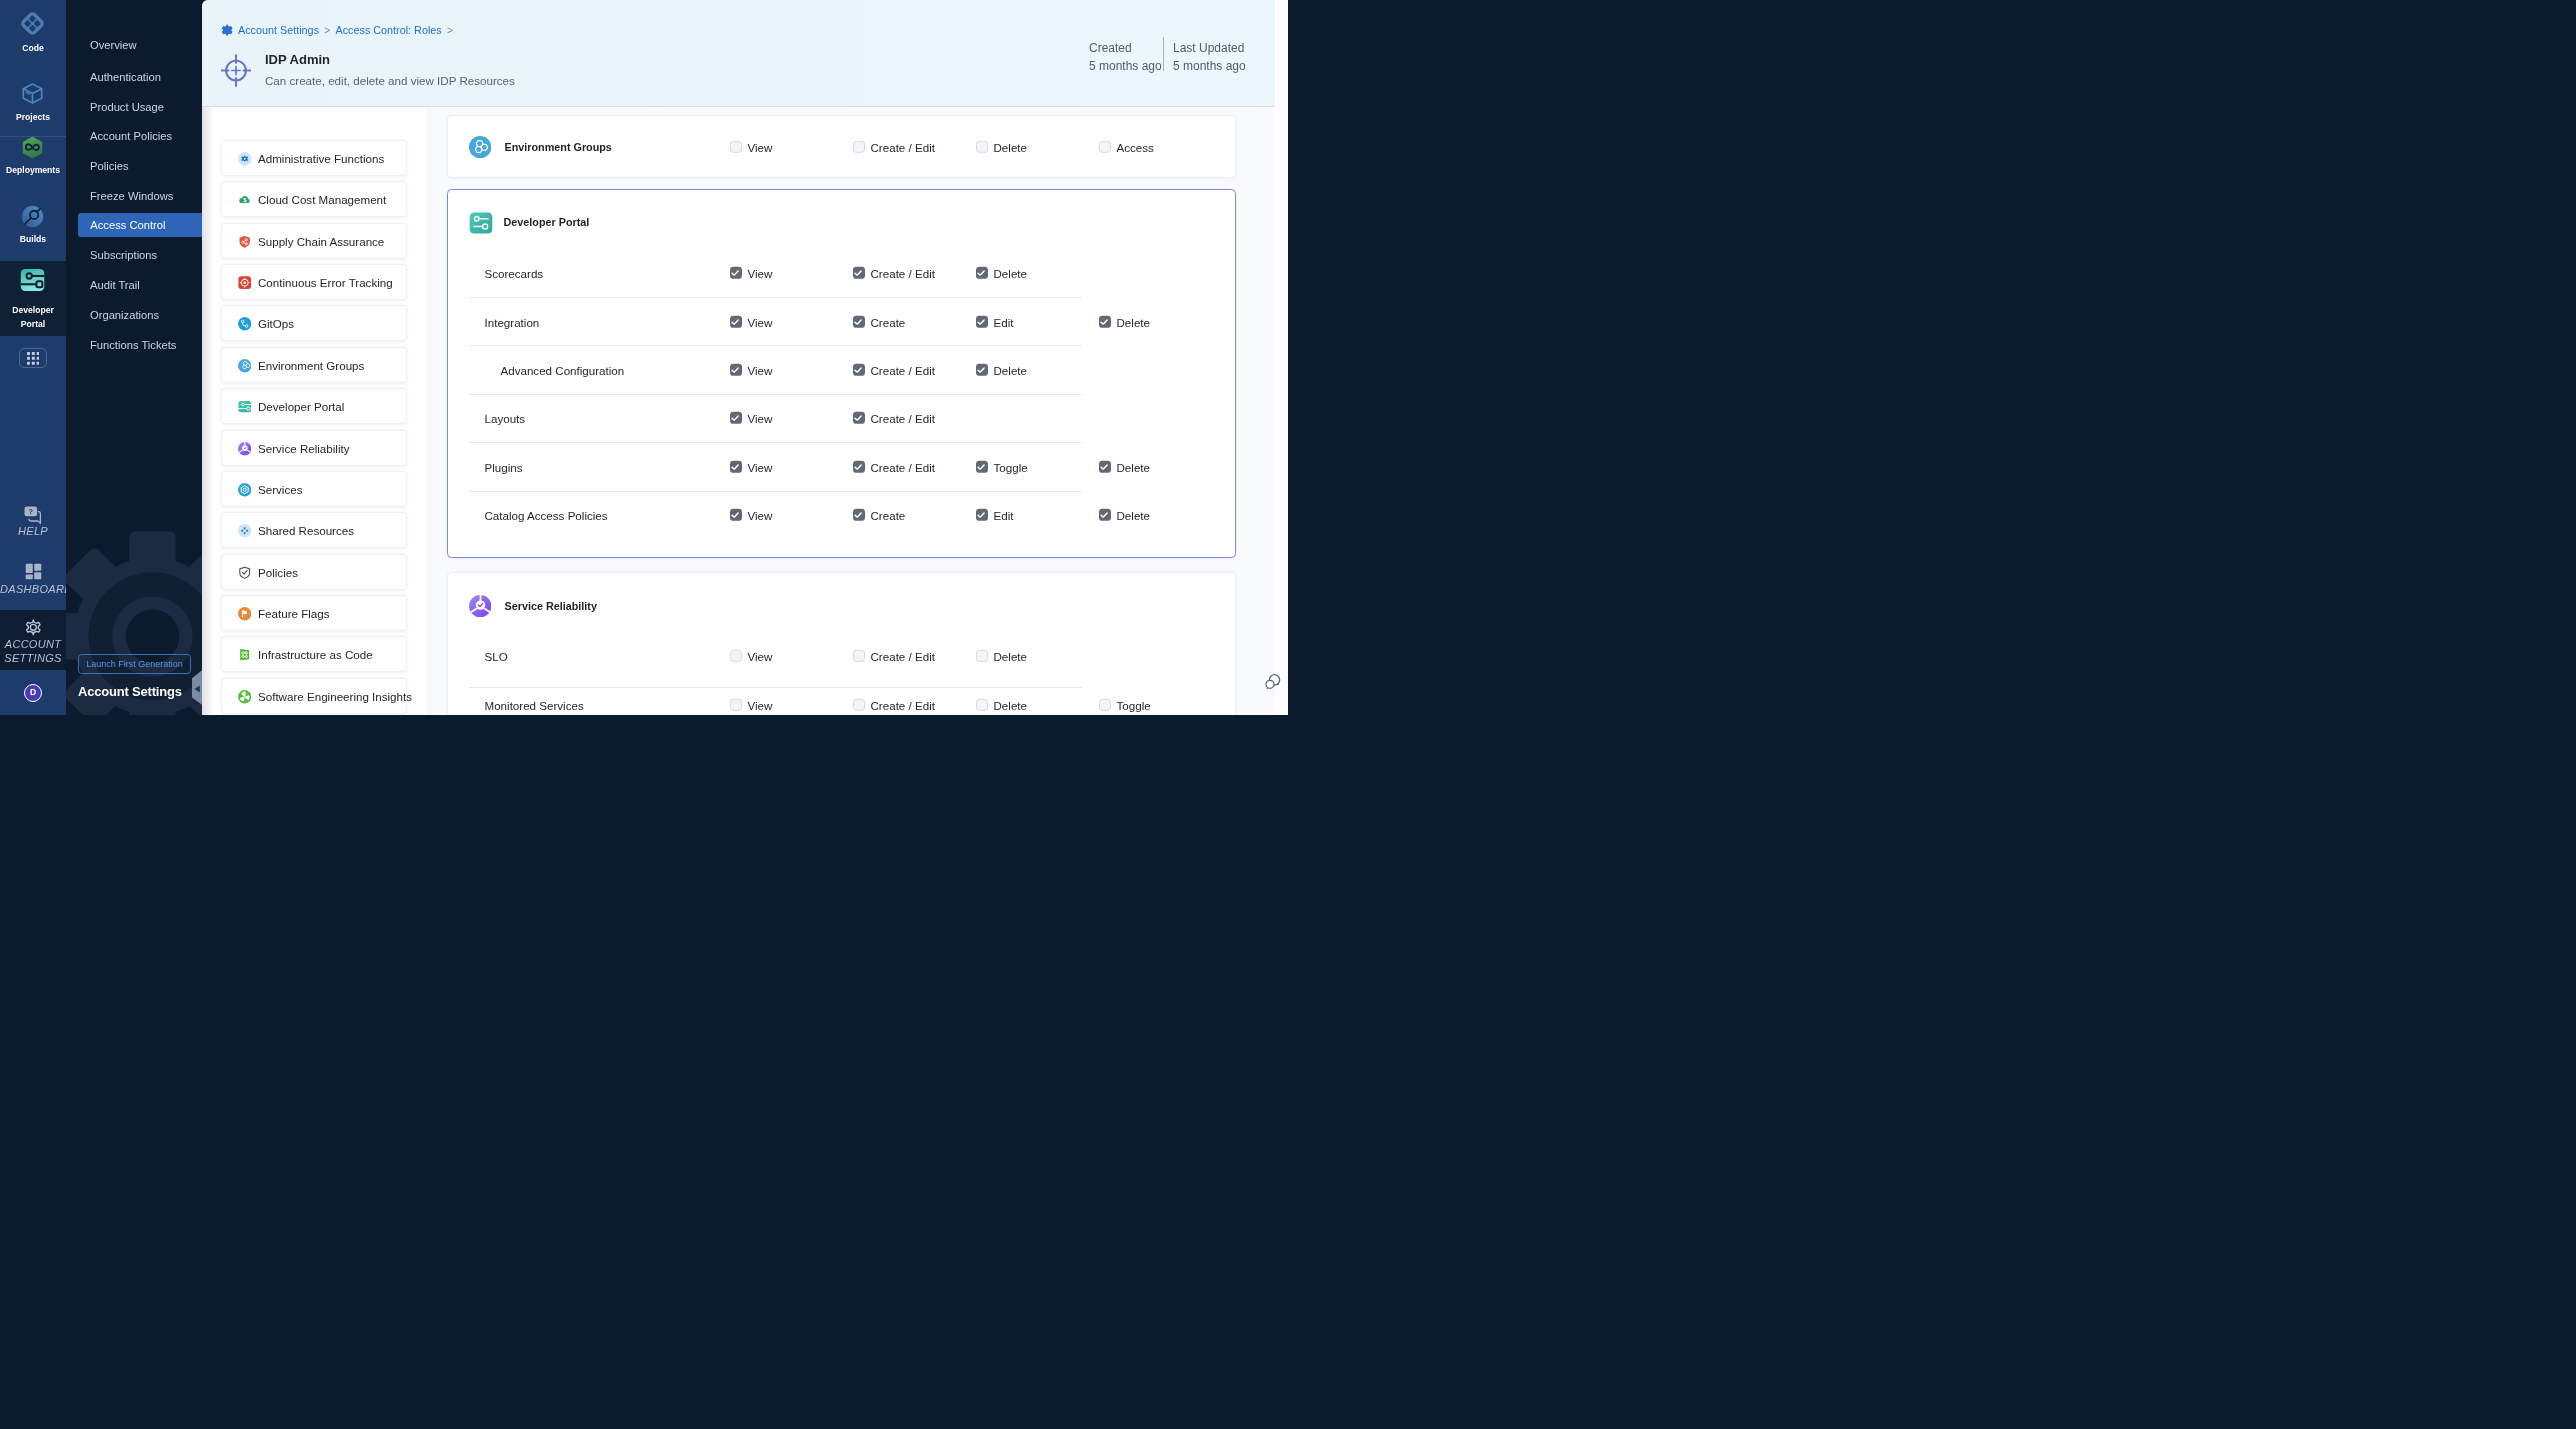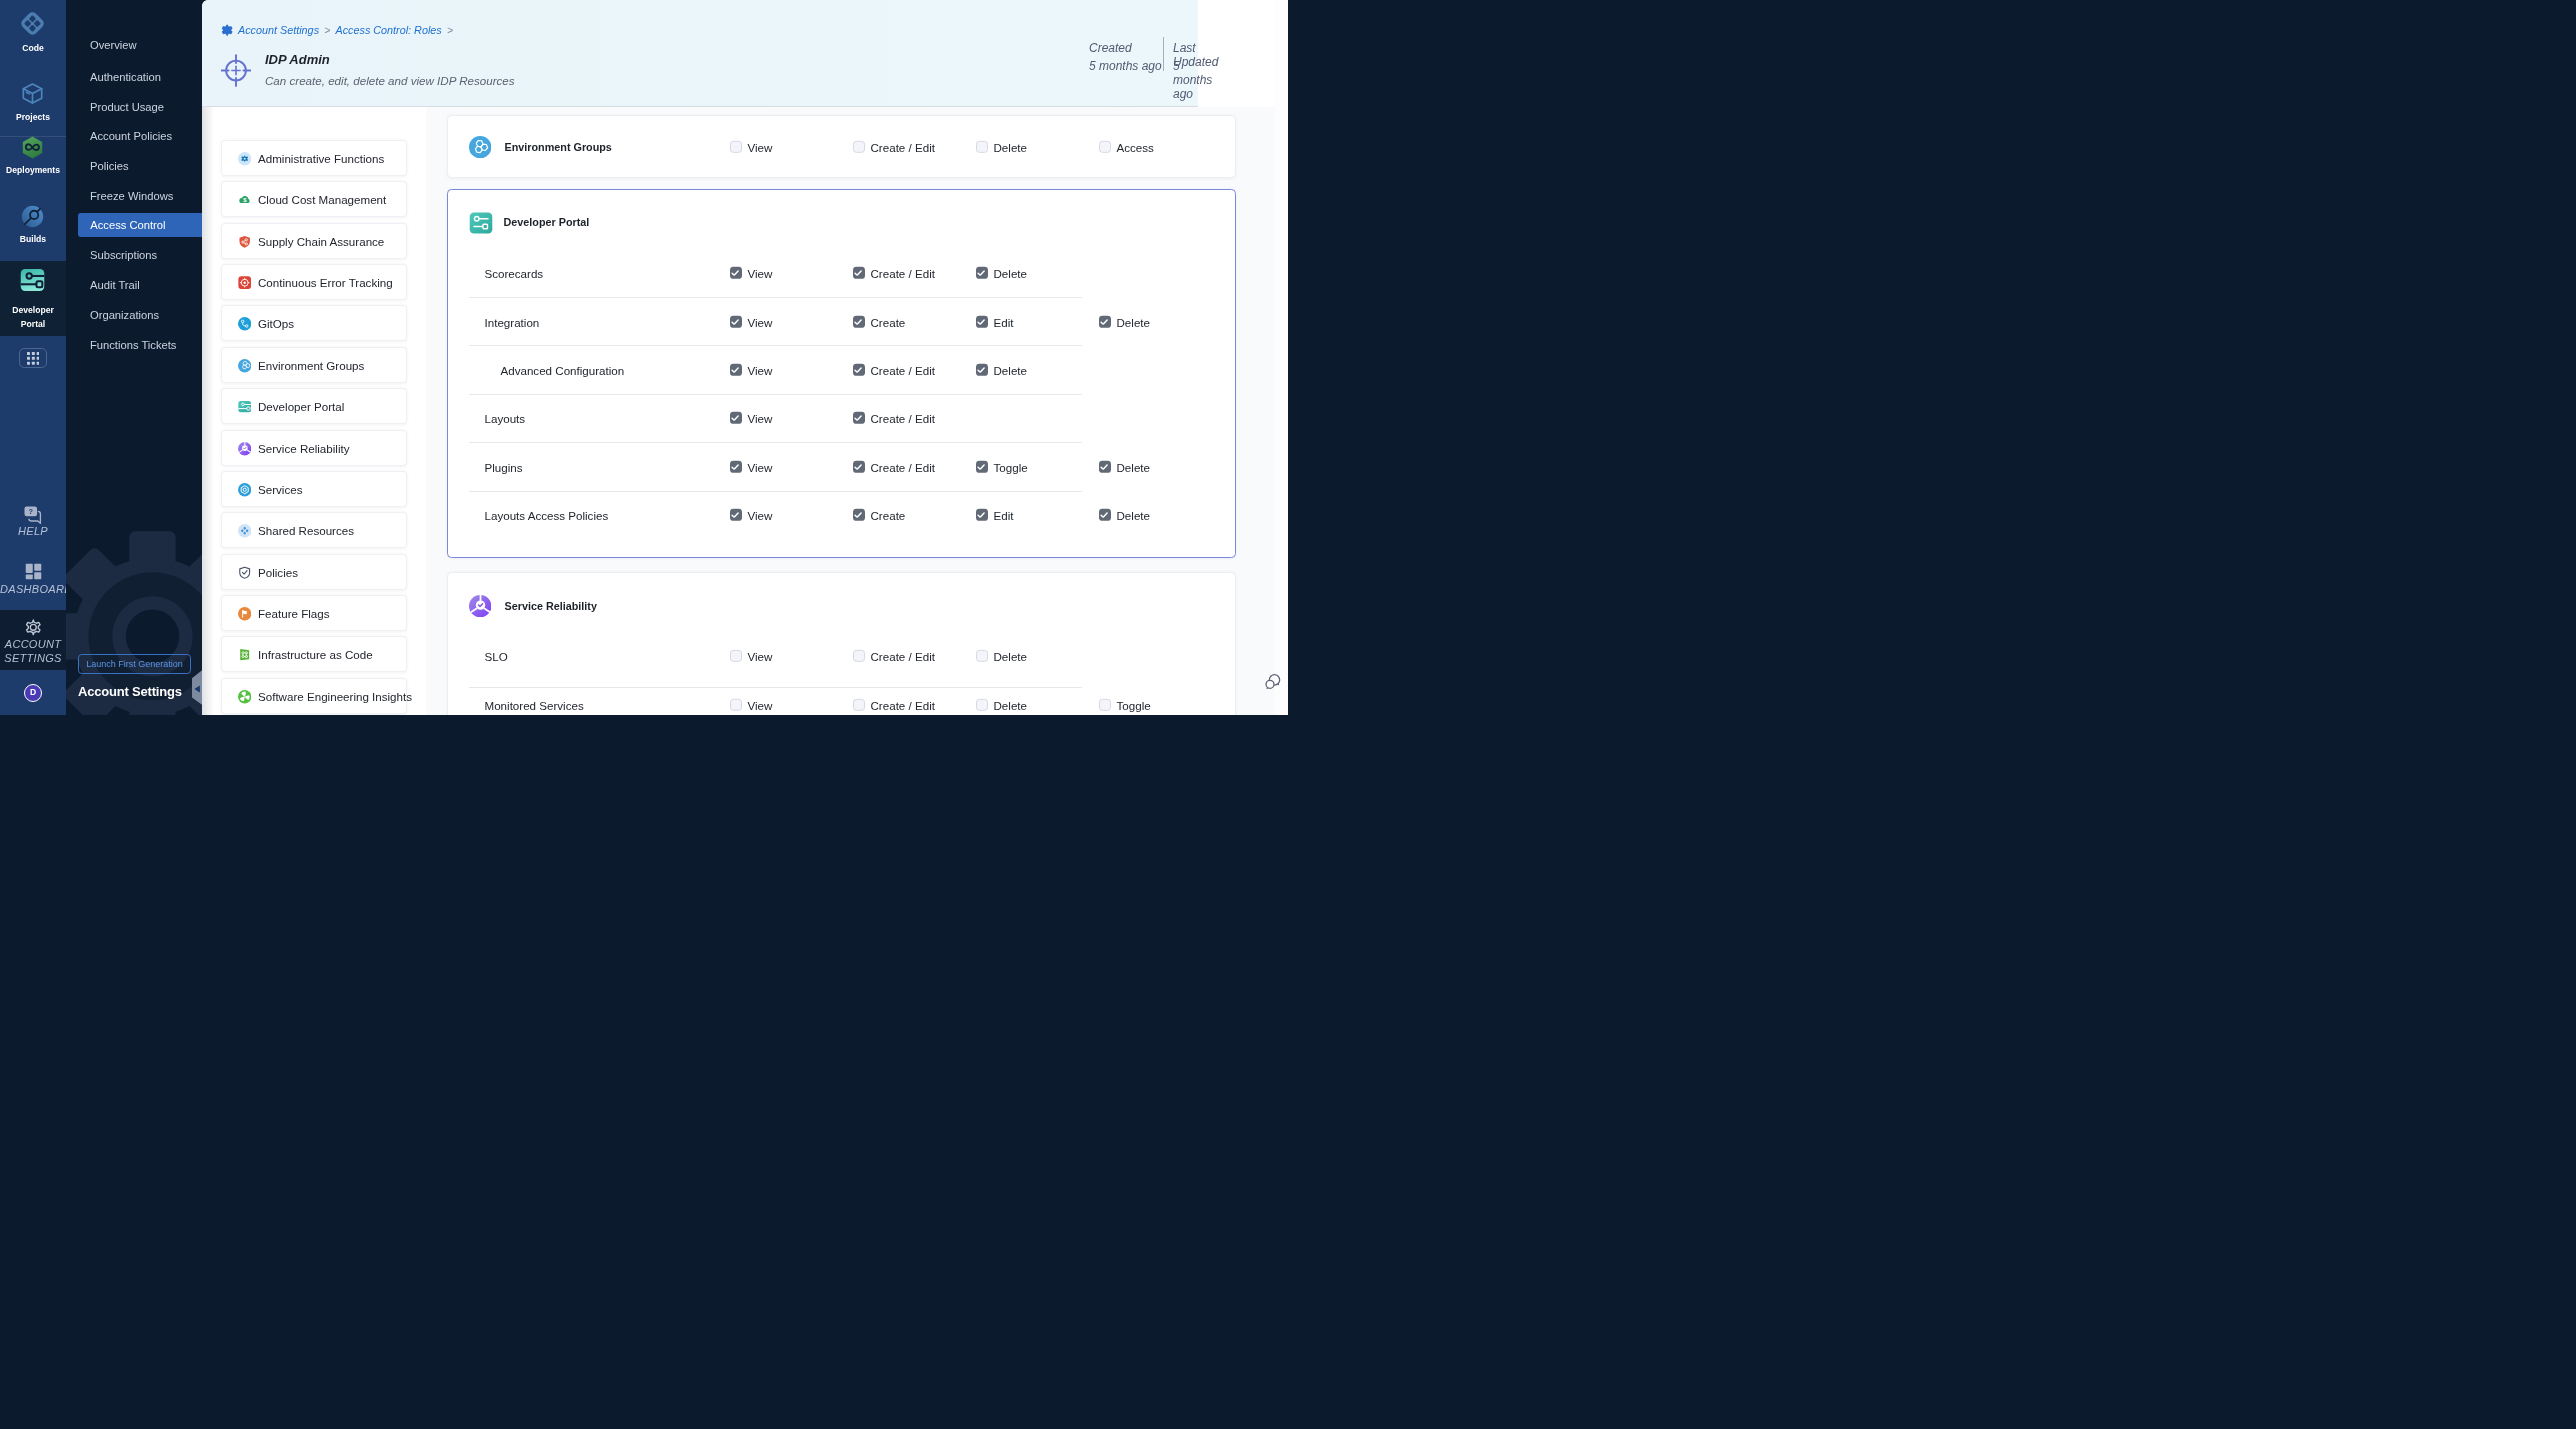--- a/index.html
+++ b/index.html
@@ -14,21 +14,21 @@
   .rail-label-sm { font-size:11px; font-weight:400; color:#b6c0d4; letter-spacing:0.3px;font-style:italic; }
 
   
   .subnav { position:absolute; left:66px; top:0; width:137px; height:715px; background:#0b1b2d; overflow:hidden; }
   .subshadow { position:absolute; left:202px; top:107px; width:12px; height:608px; background:linear-gradient(90deg, rgba(20,30,50,0.13), rgba(20,30,50,0)); z-index:5; }
   .mitem { position:absolute; left:0; width:137px; height:30px; line-height:30px; padding-left:24px; font-size:11.2px; color:#ccd3e0; }
   .mitem.sel { left:12px; width:125px; padding-left:12.3px; background:#2e65b9; color:#fff; border-radius:3px 0 0 3px; }
 
   
   .main { position:absolute; left:202px; top:0; width:1086px; height:715px; background:#fff; border-top-left-radius:6px; overflow:hidden; }
-  .header { position:absolute; left:0; top:0; width:996px; height:107px; background:linear-gradient(90deg,#e9f4fa,#ecf7fc); border-bottom:0.7px solid #d9dde2; border-top-left-radius:6px;font-style:italic; }
+  .header { position:absolute; left:0; top:0; width:1073px; height:107px; background:linear-gradient(90deg,#e9f4fa,#ecf7fc); border-bottom:0.7px solid #d9dde2; border-top-left-radius:6px; }
   .crumb { font-size:10.8px; color:#2071cf; }
   .crumb-sep { color:#7e879d; font-size:10.4px; padding:0 5.2px; }
 
   .leftcol { position:absolute; left:0; top:107px; width:224px; height:608px; background:#fff; }
   .vdivider { position:absolute; left:224px; top:107px; width:0.7px; height:608px; background:#e2e4e9; }
   .rightcol { position:absolute; left:224px; top:107px; width:849px; height:608px; background:#f9fafb; }
   .gutter { position:absolute; left:1073px; top:0; width:12.7px; height:715px; background:#fdfdfe; }
 
   .rescard { position:absolute; left:19px; width:186px; height:36px; background:#fff; border:0.7px solid #eef0f3; border-radius:3.7px; box-shadow:0 0.7px 3px rgba(40,41,61,.06); }
   .rescard .ric { position:absolute; left:15.7px; top:11.2px; width:13.4px; height:13.4px; }
@@ -545,21 +545,21 @@
         </div>
         <div class="cblab" style="left:546px;top:277px;">Toggle</div>
       <div class="cb on" style="left:651px;top:277px;">
           <svg width="8.2" height="6.7" viewBox="0 0 12 10">
             <path d="M1.5 5.2 L4.6 8.2 L10.5 1.8" stroke="#fff" stroke-width="2.2" fill="none" stroke-linecap="round" stroke-linejoin="round"></path>
           </svg>
         </div>
         <div class="cblab" style="left:669px;top:277px;">Delete</div>
       <div class="rdiv" style="top:301px;"></div>
 
-      <div class="rowlabel" style="top:325px;">Layouts Access Policies</div>
+      <div class="rowlabel" style="top:325px;">Catalog Access Policies</div>
       <div class="cb on" style="left:282px;top:325px;">
           <svg width="8.2" height="6.7" viewBox="0 0 12 10">
             <path d="M1.5 5.2 L4.6 8.2 L10.5 1.8" stroke="#fff" stroke-width="2.2" fill="none" stroke-linecap="round" stroke-linejoin="round"></path>
           </svg>
         </div>
         <div class="cblab" style="left:300px;top:325px;">View</div>
       <div class="cb on" style="left:405px;top:325px;">
           <svg width="8.2" height="6.7" viewBox="0 0 12 10">
             <path d="M1.5 5.2 L4.6 8.2 L10.5 1.8" stroke="#fff" stroke-width="2.2" fill="none" stroke-linecap="round" stroke-linejoin="round"></path>
           </svg>

